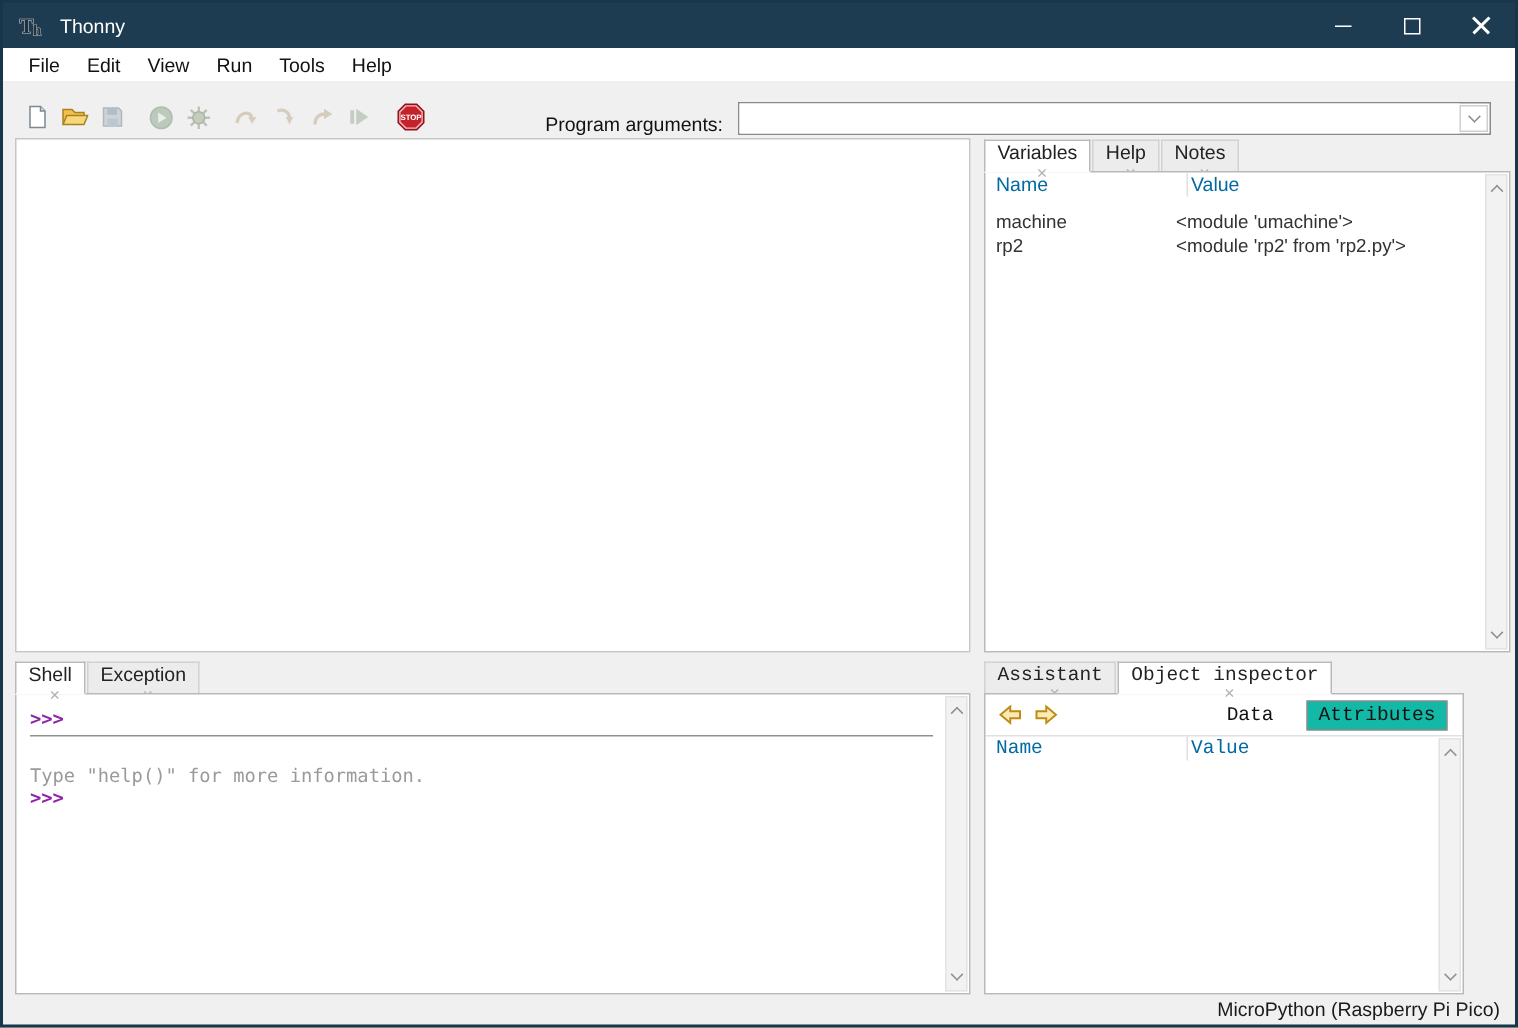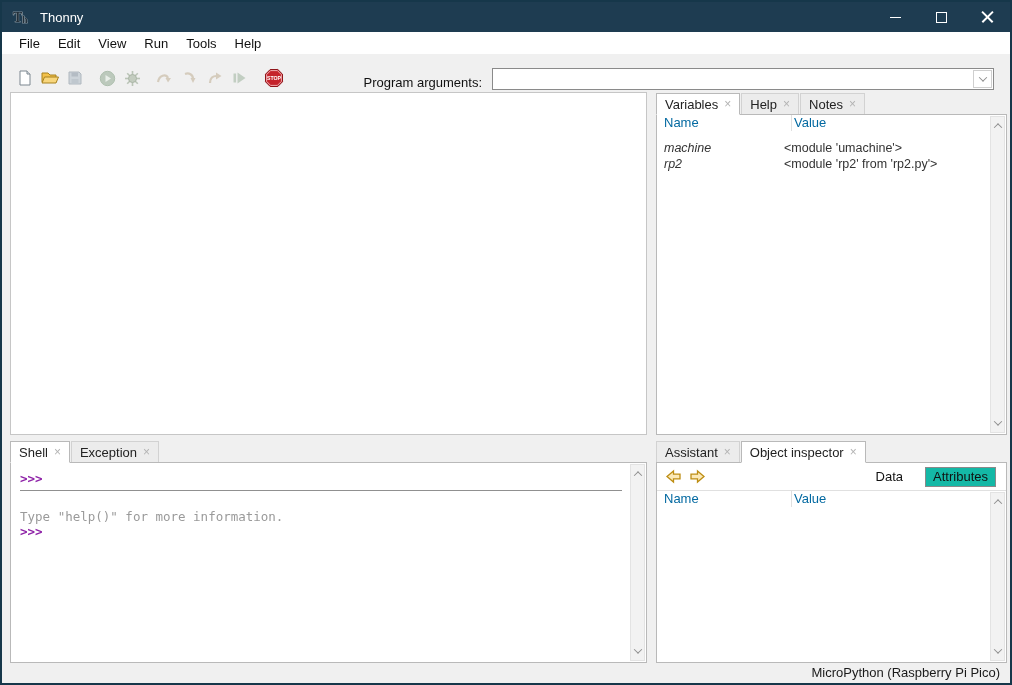--- a/index.html
+++ b/index.html
@@ -47,42 +47,42 @@
   .chev-down { transform: rotate(225deg) translate(1px,1px); }
   .chev-up   { transform: rotate(45deg)  translate(1px,1px); }
 
   
   .editor { position:absolute; left:8px; top:90px; width:637px; height:343px;
     background:#fff; border:1px solid #c6c6c6; }
 
   .panel { position: absolute; display: flex; flex-direction: column; }
   .panel-vars  { left:654px; top:90px;  width:351px; height:343px; }
   .panel-shell { left:8px;   top:438px; width:637px; height:223px; }
-  .panel-insp  { left:654px; top:438px; width:351px; height:223px; }
+  .panel-insp  { left:654px; top:438px; width:320px; height:223px;font-family:Liberation Mono, monospace; }
 
   .tabs { display:flex; align-items:flex-end; height:22px; flex:0 0 auto; }
   .tab { height:21px; display:flex; align-items:center; padding:0 8px; margin-right:1px;
-    font-size:13px; color:#222; background:#ececec; border:1px solid #d2d2d2; border-bottom:none; }
+    font-size:13px; color:#222; background:#ececec; border:1px solid #d2d2d2; border-bottom:none;flex-direction:column; }
   .tab.active { background:#fff; border:1px solid #b9b9b9; border-bottom:1px solid #fff; margin-bottom:-1px; z-index:3; height:22px; }
   .tab-close { margin-left:6px; color:#b3b3b3; font-size:12px; line-height:1; }
 
   .panel-body { position:relative; flex:1; background:#fff; border:1px solid #b9b9b9; z-index:1;
     display:flex; flex-direction:column; overflow:hidden; }
 
   .scrollbar { position:absolute; top:1px; right:1px; bottom:1px; width:15px;
     background:#f2f2f2; border:1px solid #e3e3e3; z-index:4; }
   .scroll-arrow { position:absolute; left:0; width:13px; height:14px; display:flex; align-items:center; justify-content:center; }
   .scroll-arrow.up { top:2px; } .scroll-arrow.down { bottom:2px; }
 
   
   .grid-header { display:flex; align-items:flex-start; height:22px; font-size:13px; color:#0369a1; flex:0 0 auto;gap:14px; }
   .grid-header .col-name { width:120px; padding-left:7px; }
   .grid-header .col-value { flex:1; padding-left:2px; border-left:1px solid #e0e0e0; height:16px; line-height:16px; }
   .grid-row { display:flex; height:16px; font-size:12.5px; color:#333; align-items:center; }
-  .grid-row .col-name { width:120px; padding-left:7px;font-style:italic; }
+  .grid-row .col-name { width:120px; padding-left:7px; }
   .grid-row .col-value { flex:1; padding-left:7px; }
   .grid-rows { padding-top:3px; }
 
   
   .shell-body { padding:8px 24px 0 9px; font-family:"DejaVu Sans Mono", monospace; font-size:12.5px; line-height:15px; }
   .shell-prompt { color:#8f24a8; font-weight:bold; }
   .shell-sep { border-top:1px solid #909090; margin:4px 0 3px 0; }
   .shell-gray { color:#9a9a9a; white-space:pre; }
   .shell-blank { height:15px; }
 

